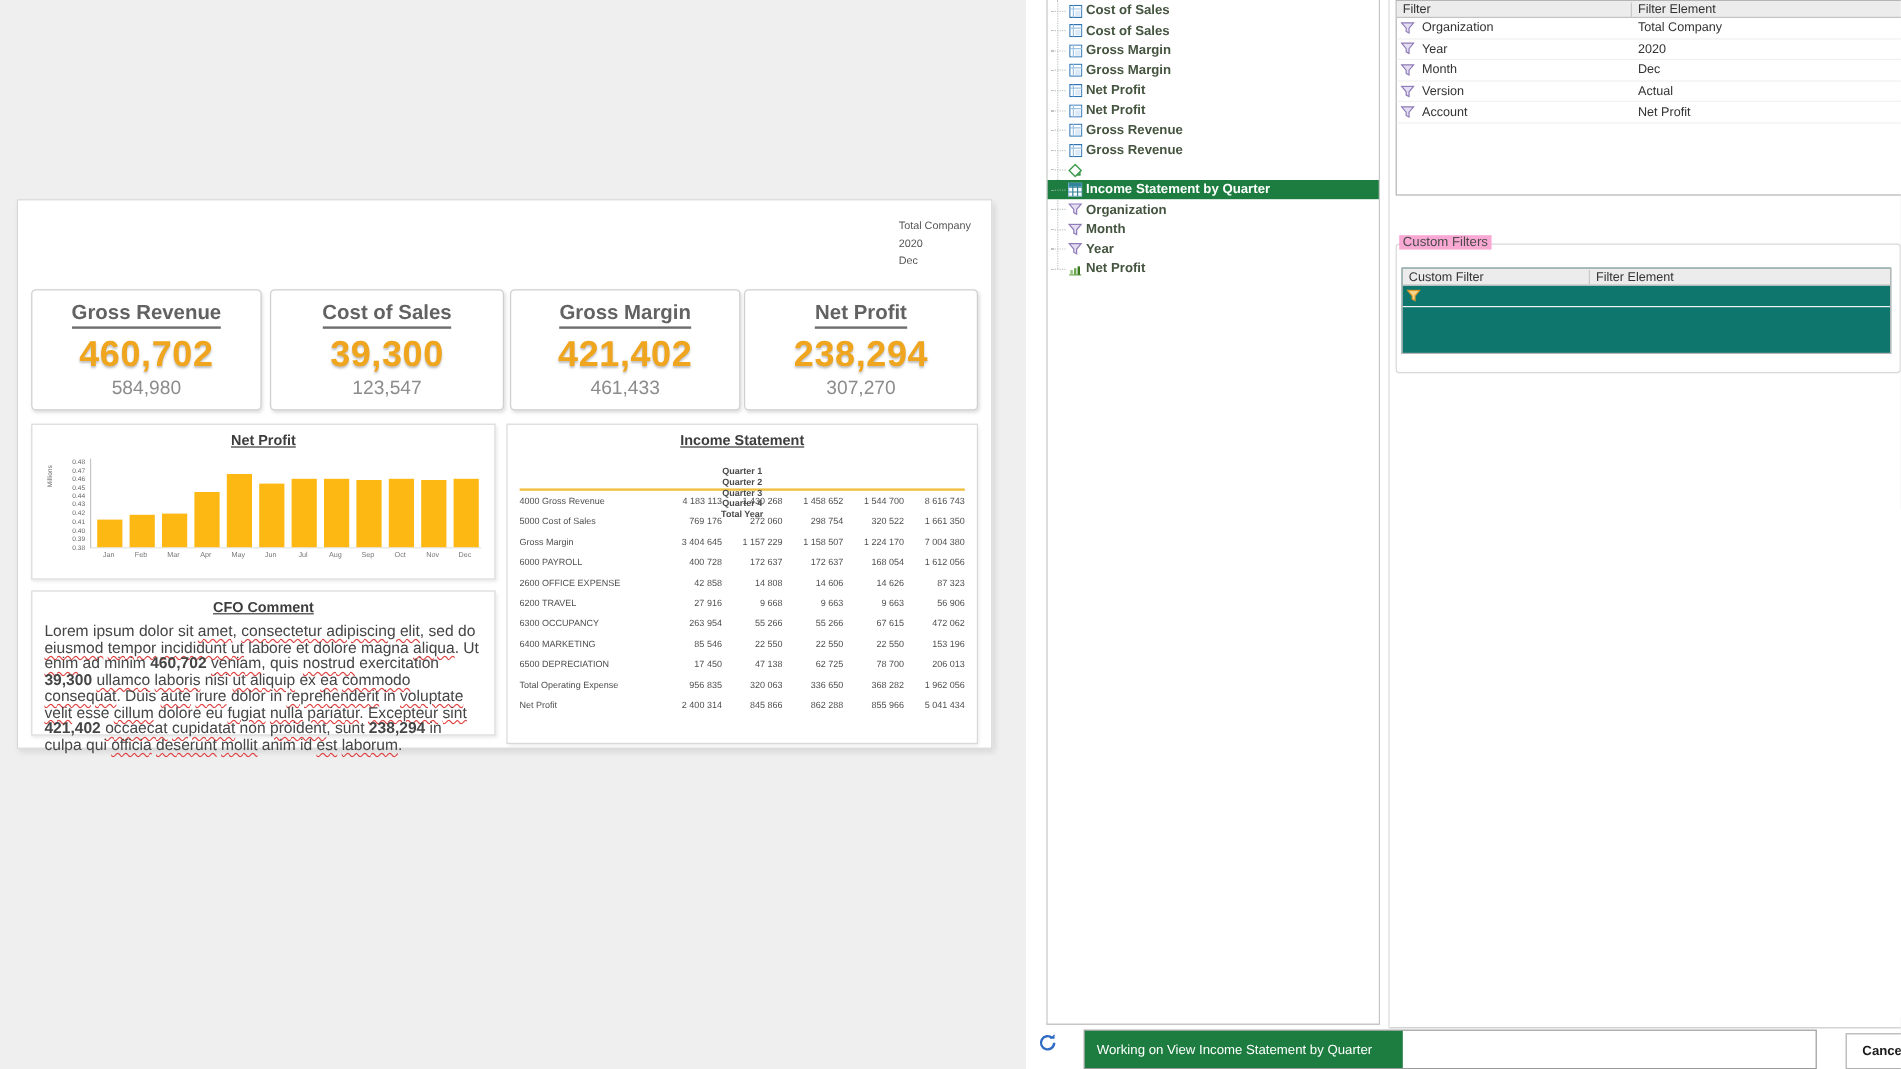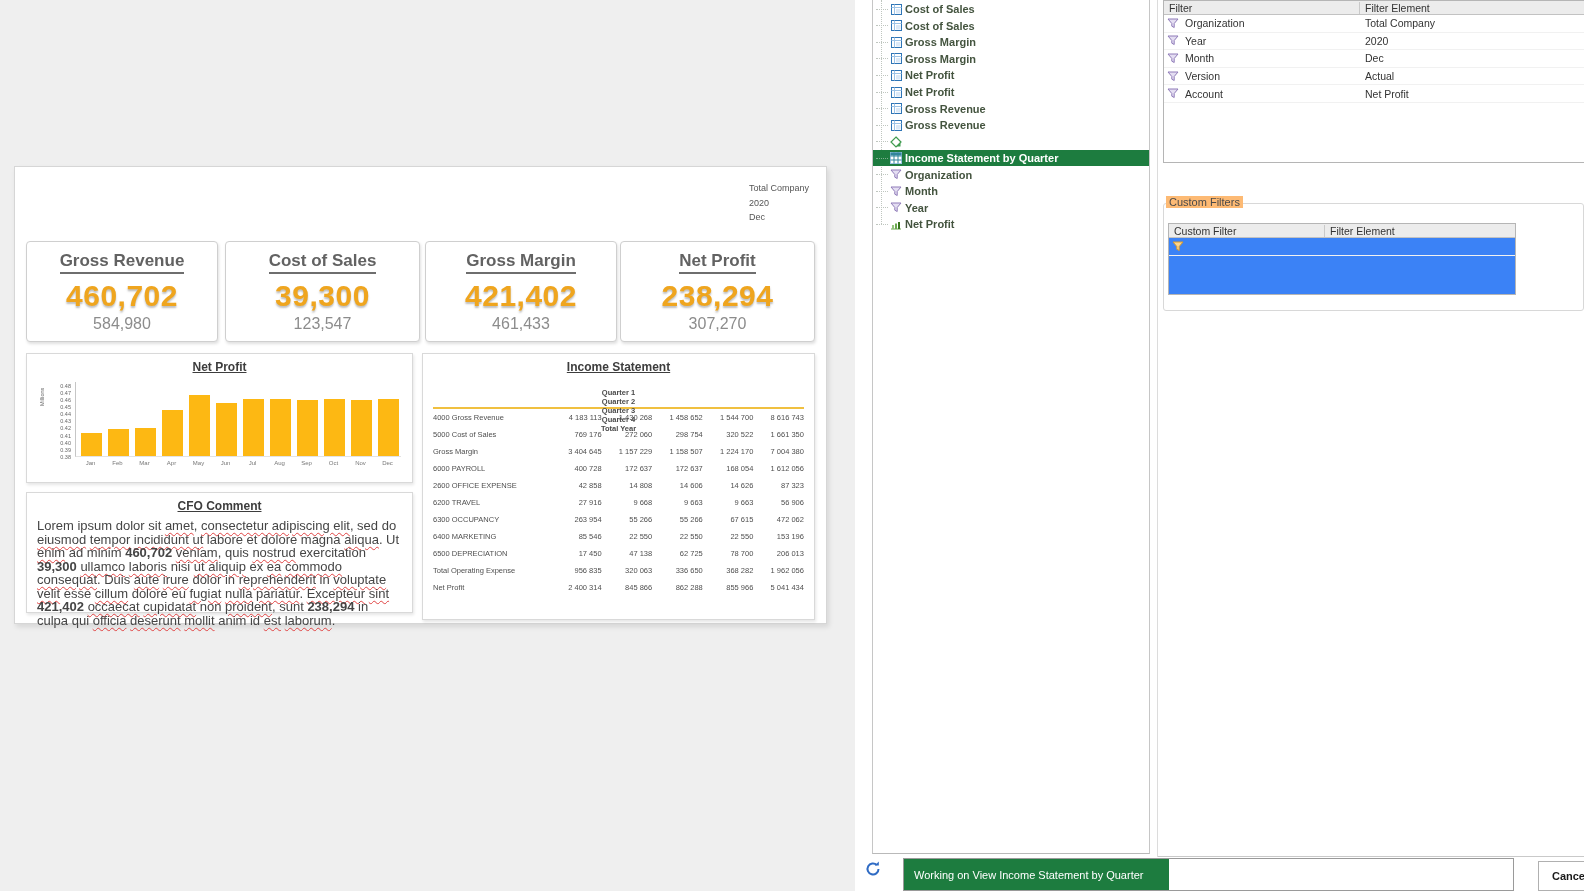--- a/index.html
+++ b/index.html
@@ -78,23 +78,23 @@
   #right-bottom-line{left:1158px;top:856px;width:426px;height:1px;background:#c9c9c9;}
 
   #filter-box{left:1163px;top:0;width:430px;height:163px;background:#fff;border:1px solid #b5b5b5;box-sizing:border-box;}
   .grid-head{display:flex;height:13px;background:#ececec;border-bottom:1px solid #c2c2c2;font-size:10.5px;color:#333;align-items:center;}
   .grid-head .h0{width:196px;padding-left:5px;border-right:1px solid #c9c9c9;box-sizing:border-box;}
   .grid-head .h1{flex:1;padding-left:5px;}
   .f-row{display:flex;height:16.6px;align-items:center;font-size:10.5px;color:#333;border-bottom:1px solid #f1f1f1;}
   .f-row .n{width:196px;display:flex;align-items:center;gap:3px;padding-left:2px;box-sizing:border-box;}
   .f-row .v{flex:1;padding-left:5px;}
 
-  #custom-label{left:1166px;top:196px;font-size:11px;color:#4a4a4a;background:#fdba74;padding:0 3px;z-index:2;}
+  #custom-label{left:1166px;top:196px;font-size:11px;color:#4a4a4a;background:#f9a8d4;padding:0 3px;z-index:2;}
   #custom-box{left:1163px;top:203px;width:421px;height:108px;border:1px solid #d8d8d8;border-radius:3px;box-sizing:border-box;}
-  #custom-table{position:absolute;left:4px;top:19px;width:348px;height:72px;border:1px solid #b5b5b5;box-sizing:border-box;background:#3b82f6;}
+  #custom-table{position:absolute;left:4px;top:19px;width:408px;height:72px;border:1px solid #b5b5b5;box-sizing:border-box;background:#0f766e;}
   #custom-table .grid-head .h0{width:156px;}
 
   
   #refresh-wrap{left:864px;top:860px;width:18px;height:18px;}
   #progress{left:903px;top:858px;width:611px;height:33px;background:#fff;border:1px solid #9a9a9a;box-sizing:border-box;}
   #progress-fill{position:absolute;left:0;top:0;width:265px;height:31px;background:#1d7c3f;display:flex;align-items:center;}
   #progress-text{color:#fff;font-size:11px;padding-left:10px;white-space:nowrap;}
   #cancel-btn{left:1538px;top:861px;width:64px;height:30px;background:#fff;border:1px solid #b0b0b0;
     font-size:11px;font-weight:bold;color:#1a1a1a;display:flex;align-items:center;justify-content:center;box-sizing:border-box;}
 </style>

